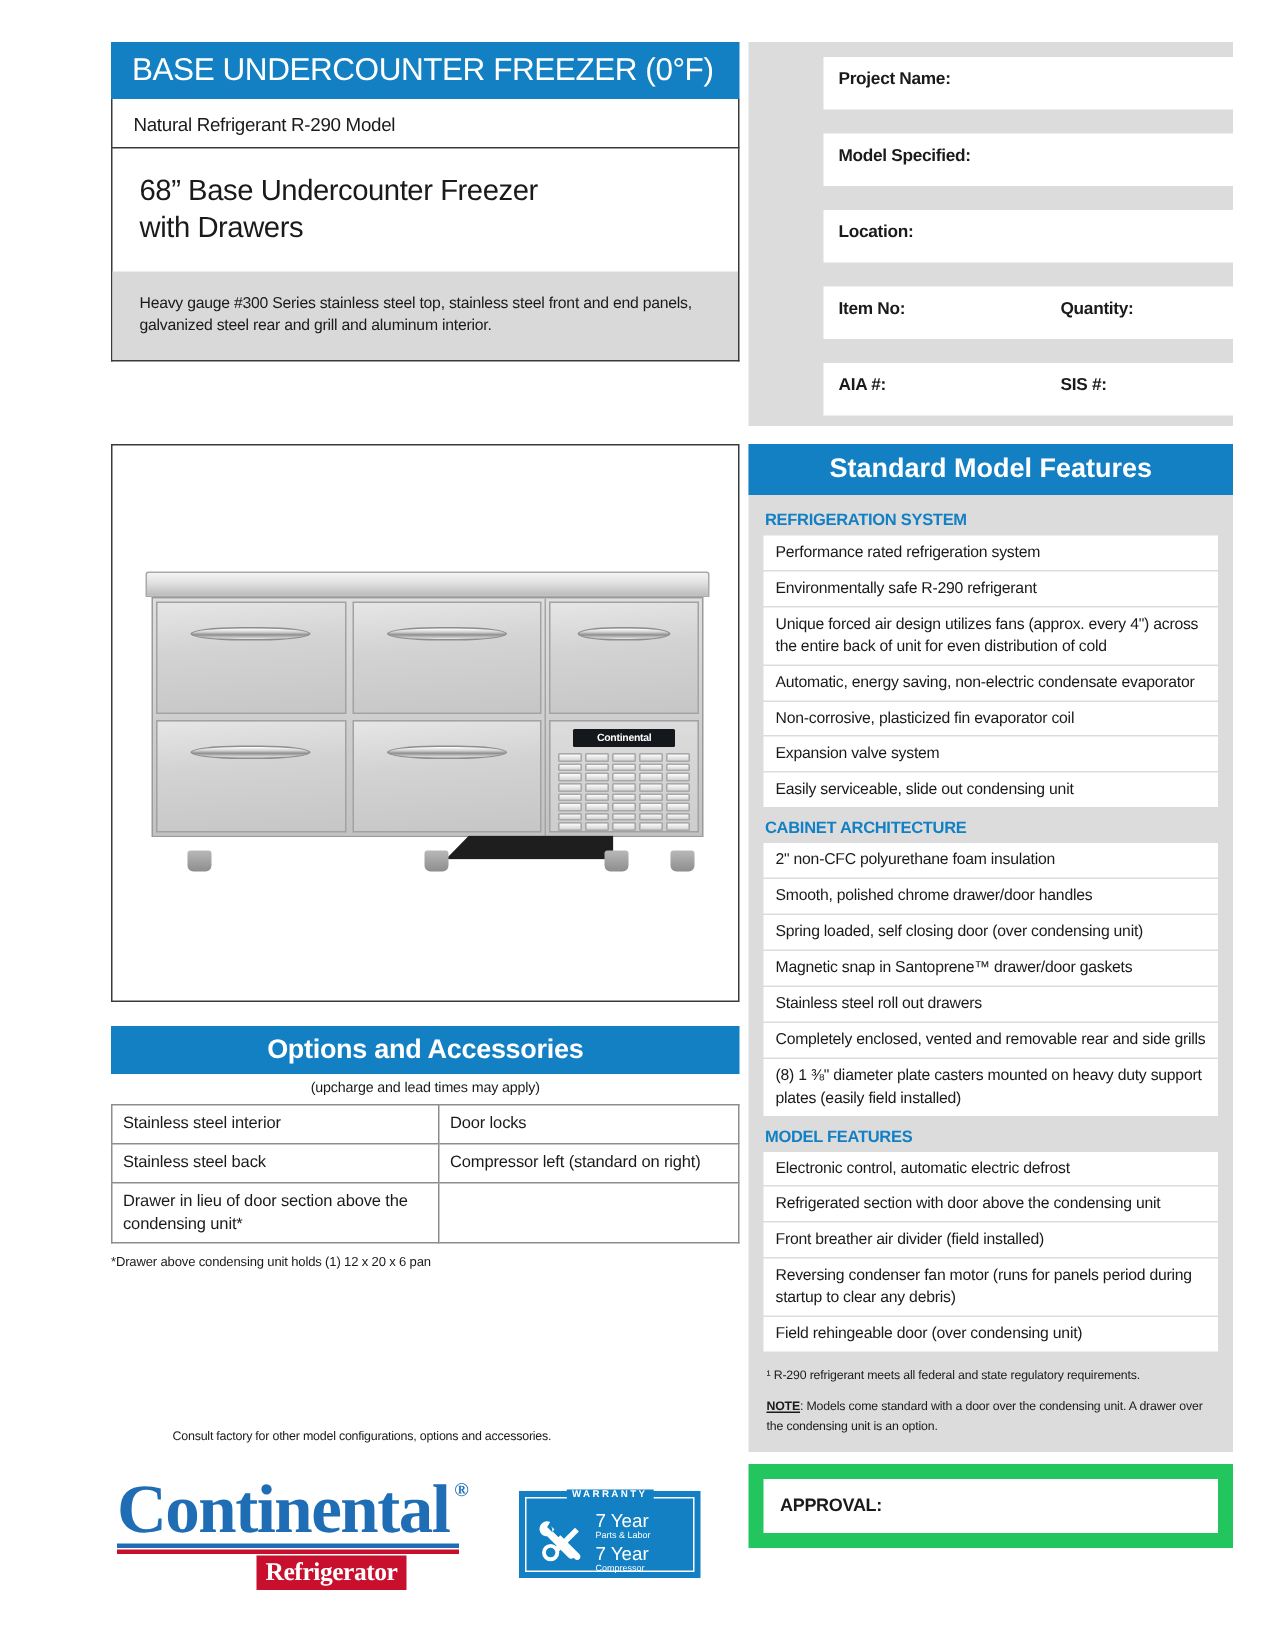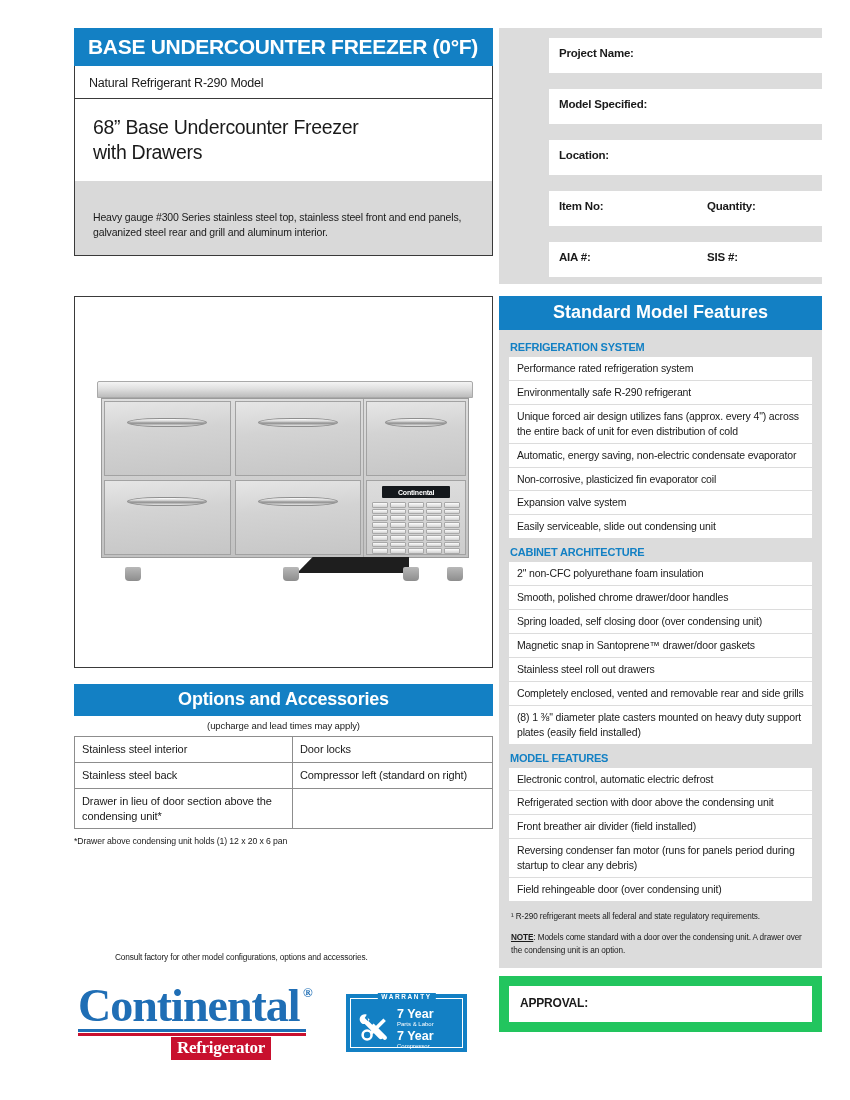--- a/index.html
+++ b/index.html
@@ -20,21 +20,21 @@
   
   .left-col {
     position: absolute;
     left: 74px; top: 28px;
     width: 419px;
   }
 
   .title-bar {
     background: #1380c4;
     color: #ffffff;
-    font-weight: bold;
+    font-weight: normal;
     font-size: 21px;
     letter-spacing: -0.3px;
     padding: 8px 0 9px 14px;
     line-height: 1;
     box-sizing: border-box;
   }
 
   .model-box {
     border: 1px solid #3a3a3a;
     border-top: none;
@@ -62,21 +62,21 @@
   .desc-title {
     font-size: 19.5px;
     line-height: 1.28;
     padding: 16px 14px 16px 18px;
     letter-spacing: -0.3px;
   }
   .desc-gray {
     background: #d9d9d9;
     font-size: 10.5px;
     line-height: 1.45;
-    padding: 29px 14px 15px 18px;
+    padding: 14px 14px 15px 18px;
     letter-spacing: -0.15px;
   }
 
   
   .photo-box {
     position: absolute;
     left: 74px; top: 296px;
     width: 419px; height: 372px;
     border: 1px solid #3a3a3a;
     background: #ffffff;
@@ -279,21 +279,21 @@
   .w-icon {
     width: 46px;
     display: flex; align-items: center; justify-content: center;
     padding-top: 5px;
   }
   .w-text {
     flex: 1;
     color: #ffffff;
     padding-top: 9px;
   }
-  .w-year { font-size: 12.5px; font-weight: bold; line-height: 1.05; }
+  .w-year { font-size: 12.5px; font-weight: normal; line-height: 1.05; }
   .w-small { font-size: 6px; line-height: 1.2; margin-bottom: 2px; }
 
   
   .right-panel-a {
     position: absolute;
     left: 499px; top: 28px;
     width: 323px; height: 256px;
     background: #dcdcdc;
   }
   .field {

